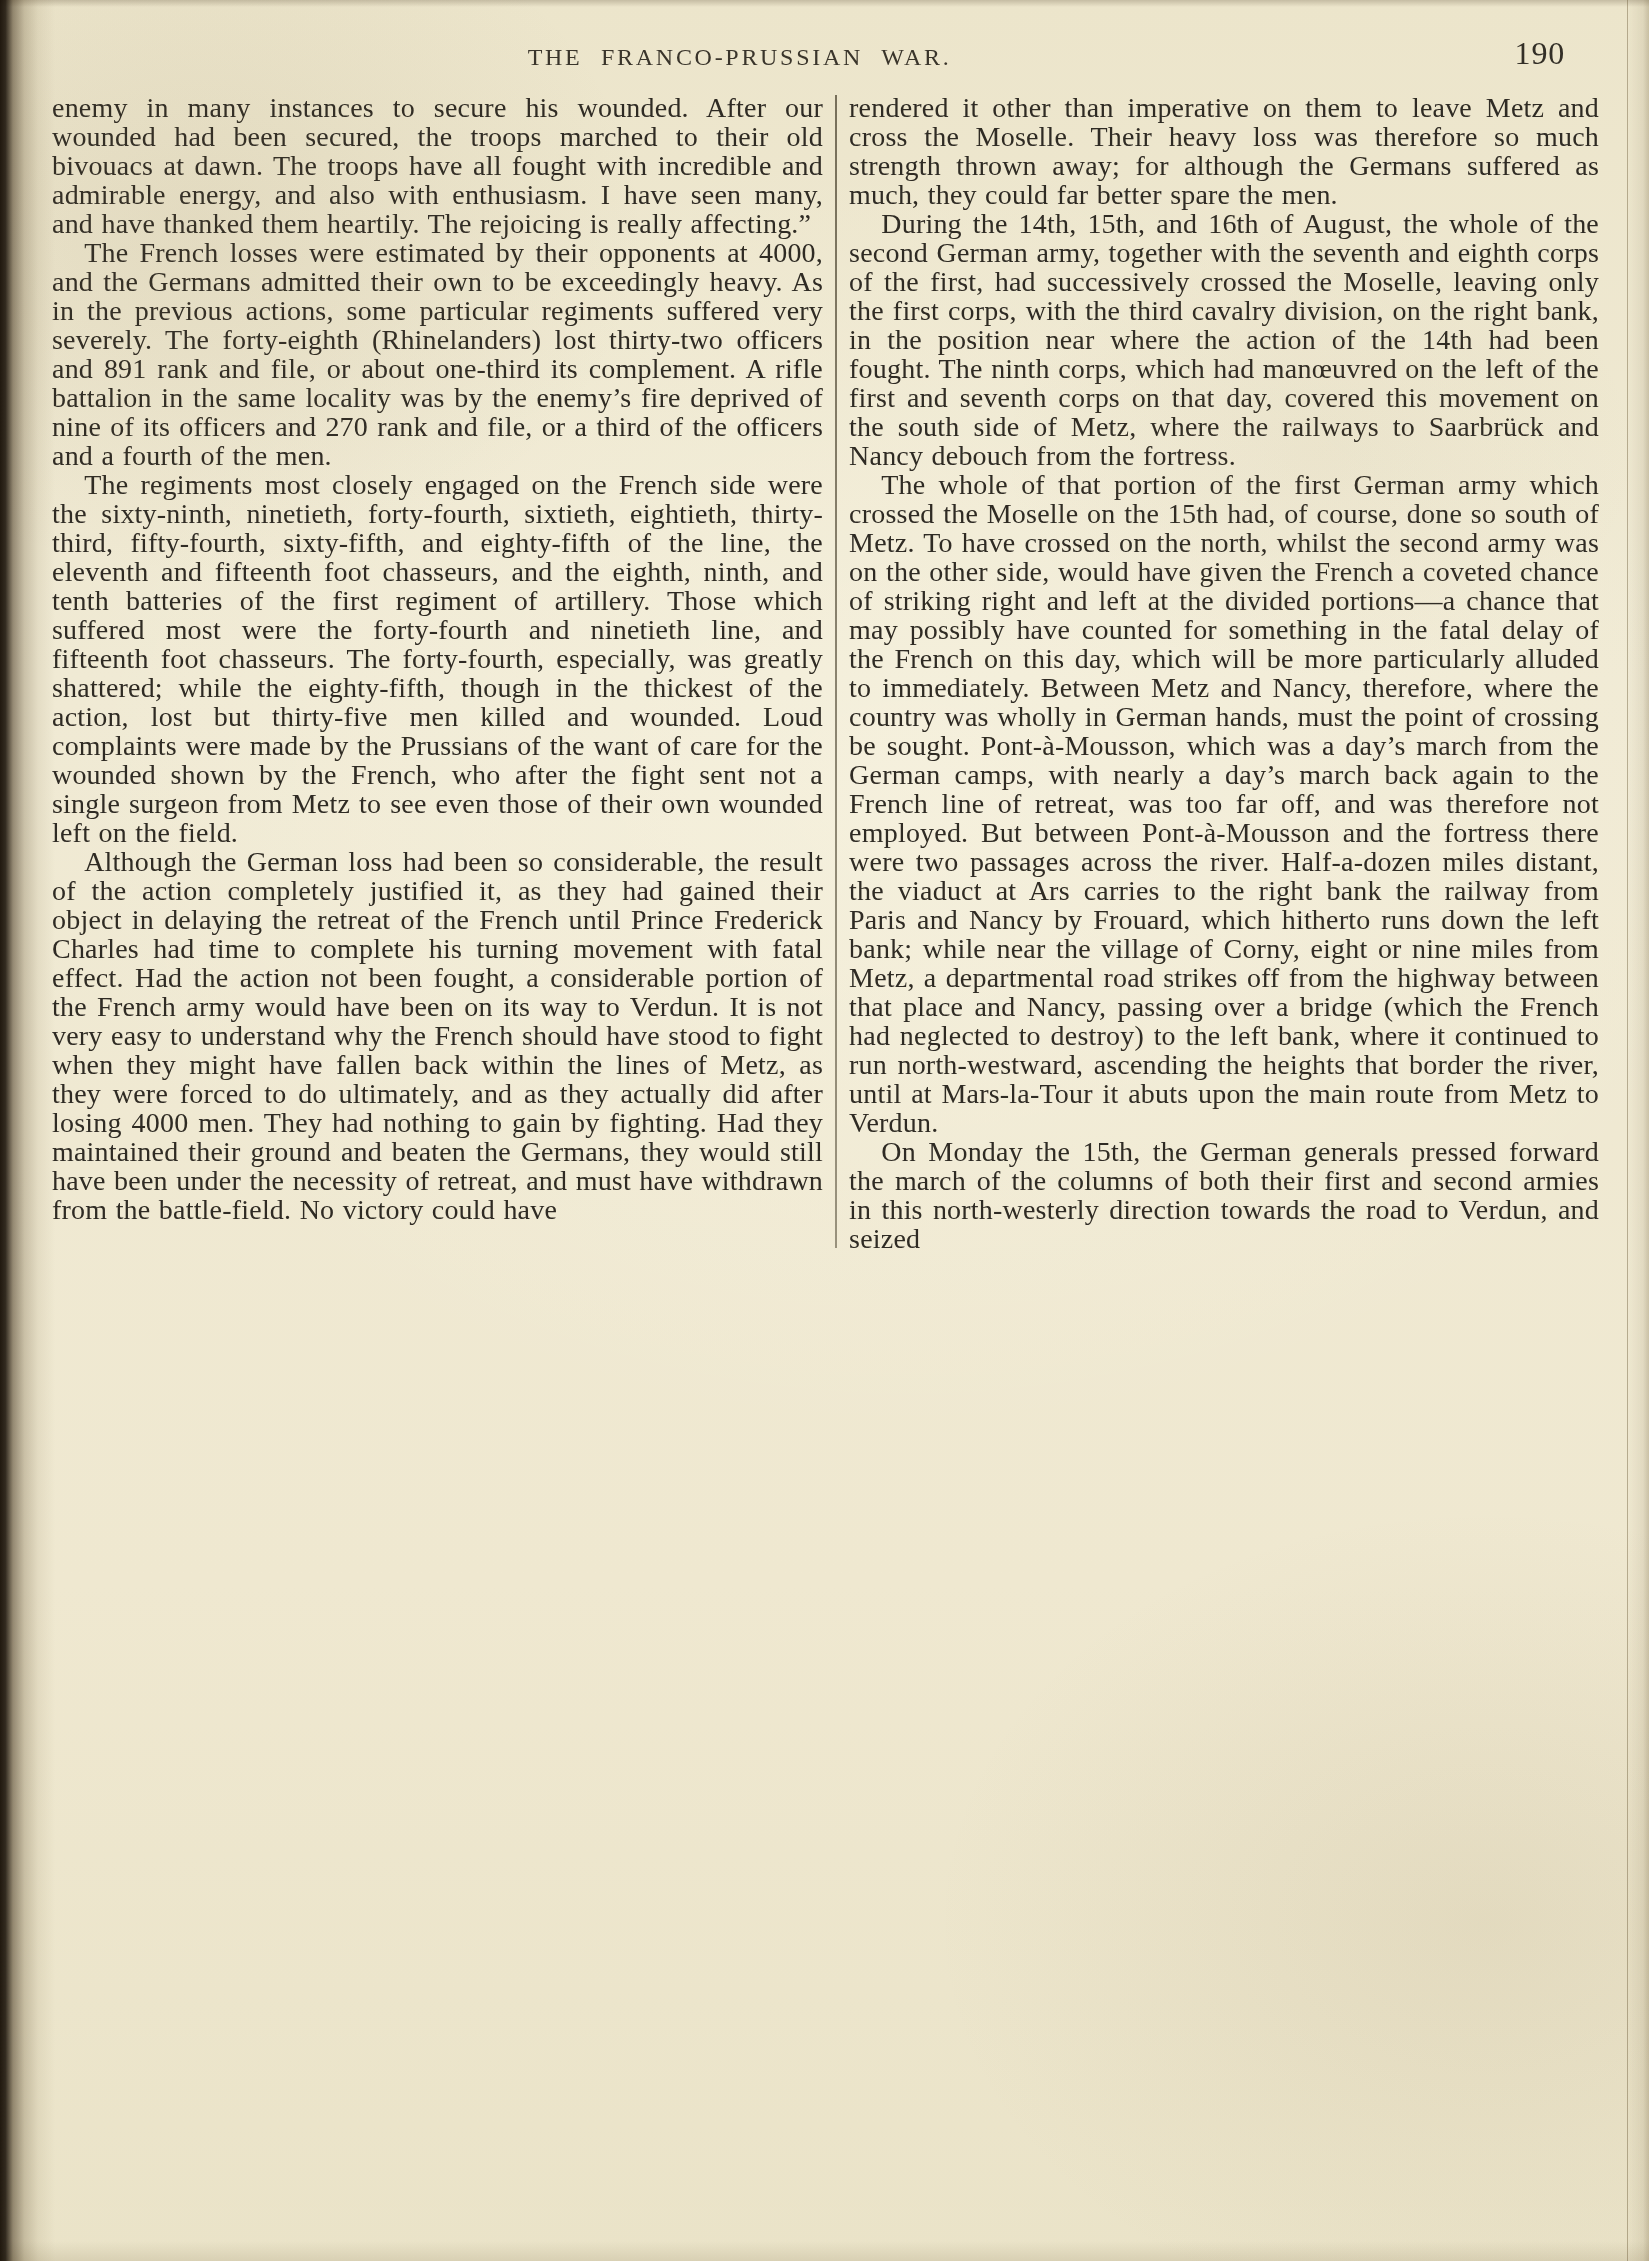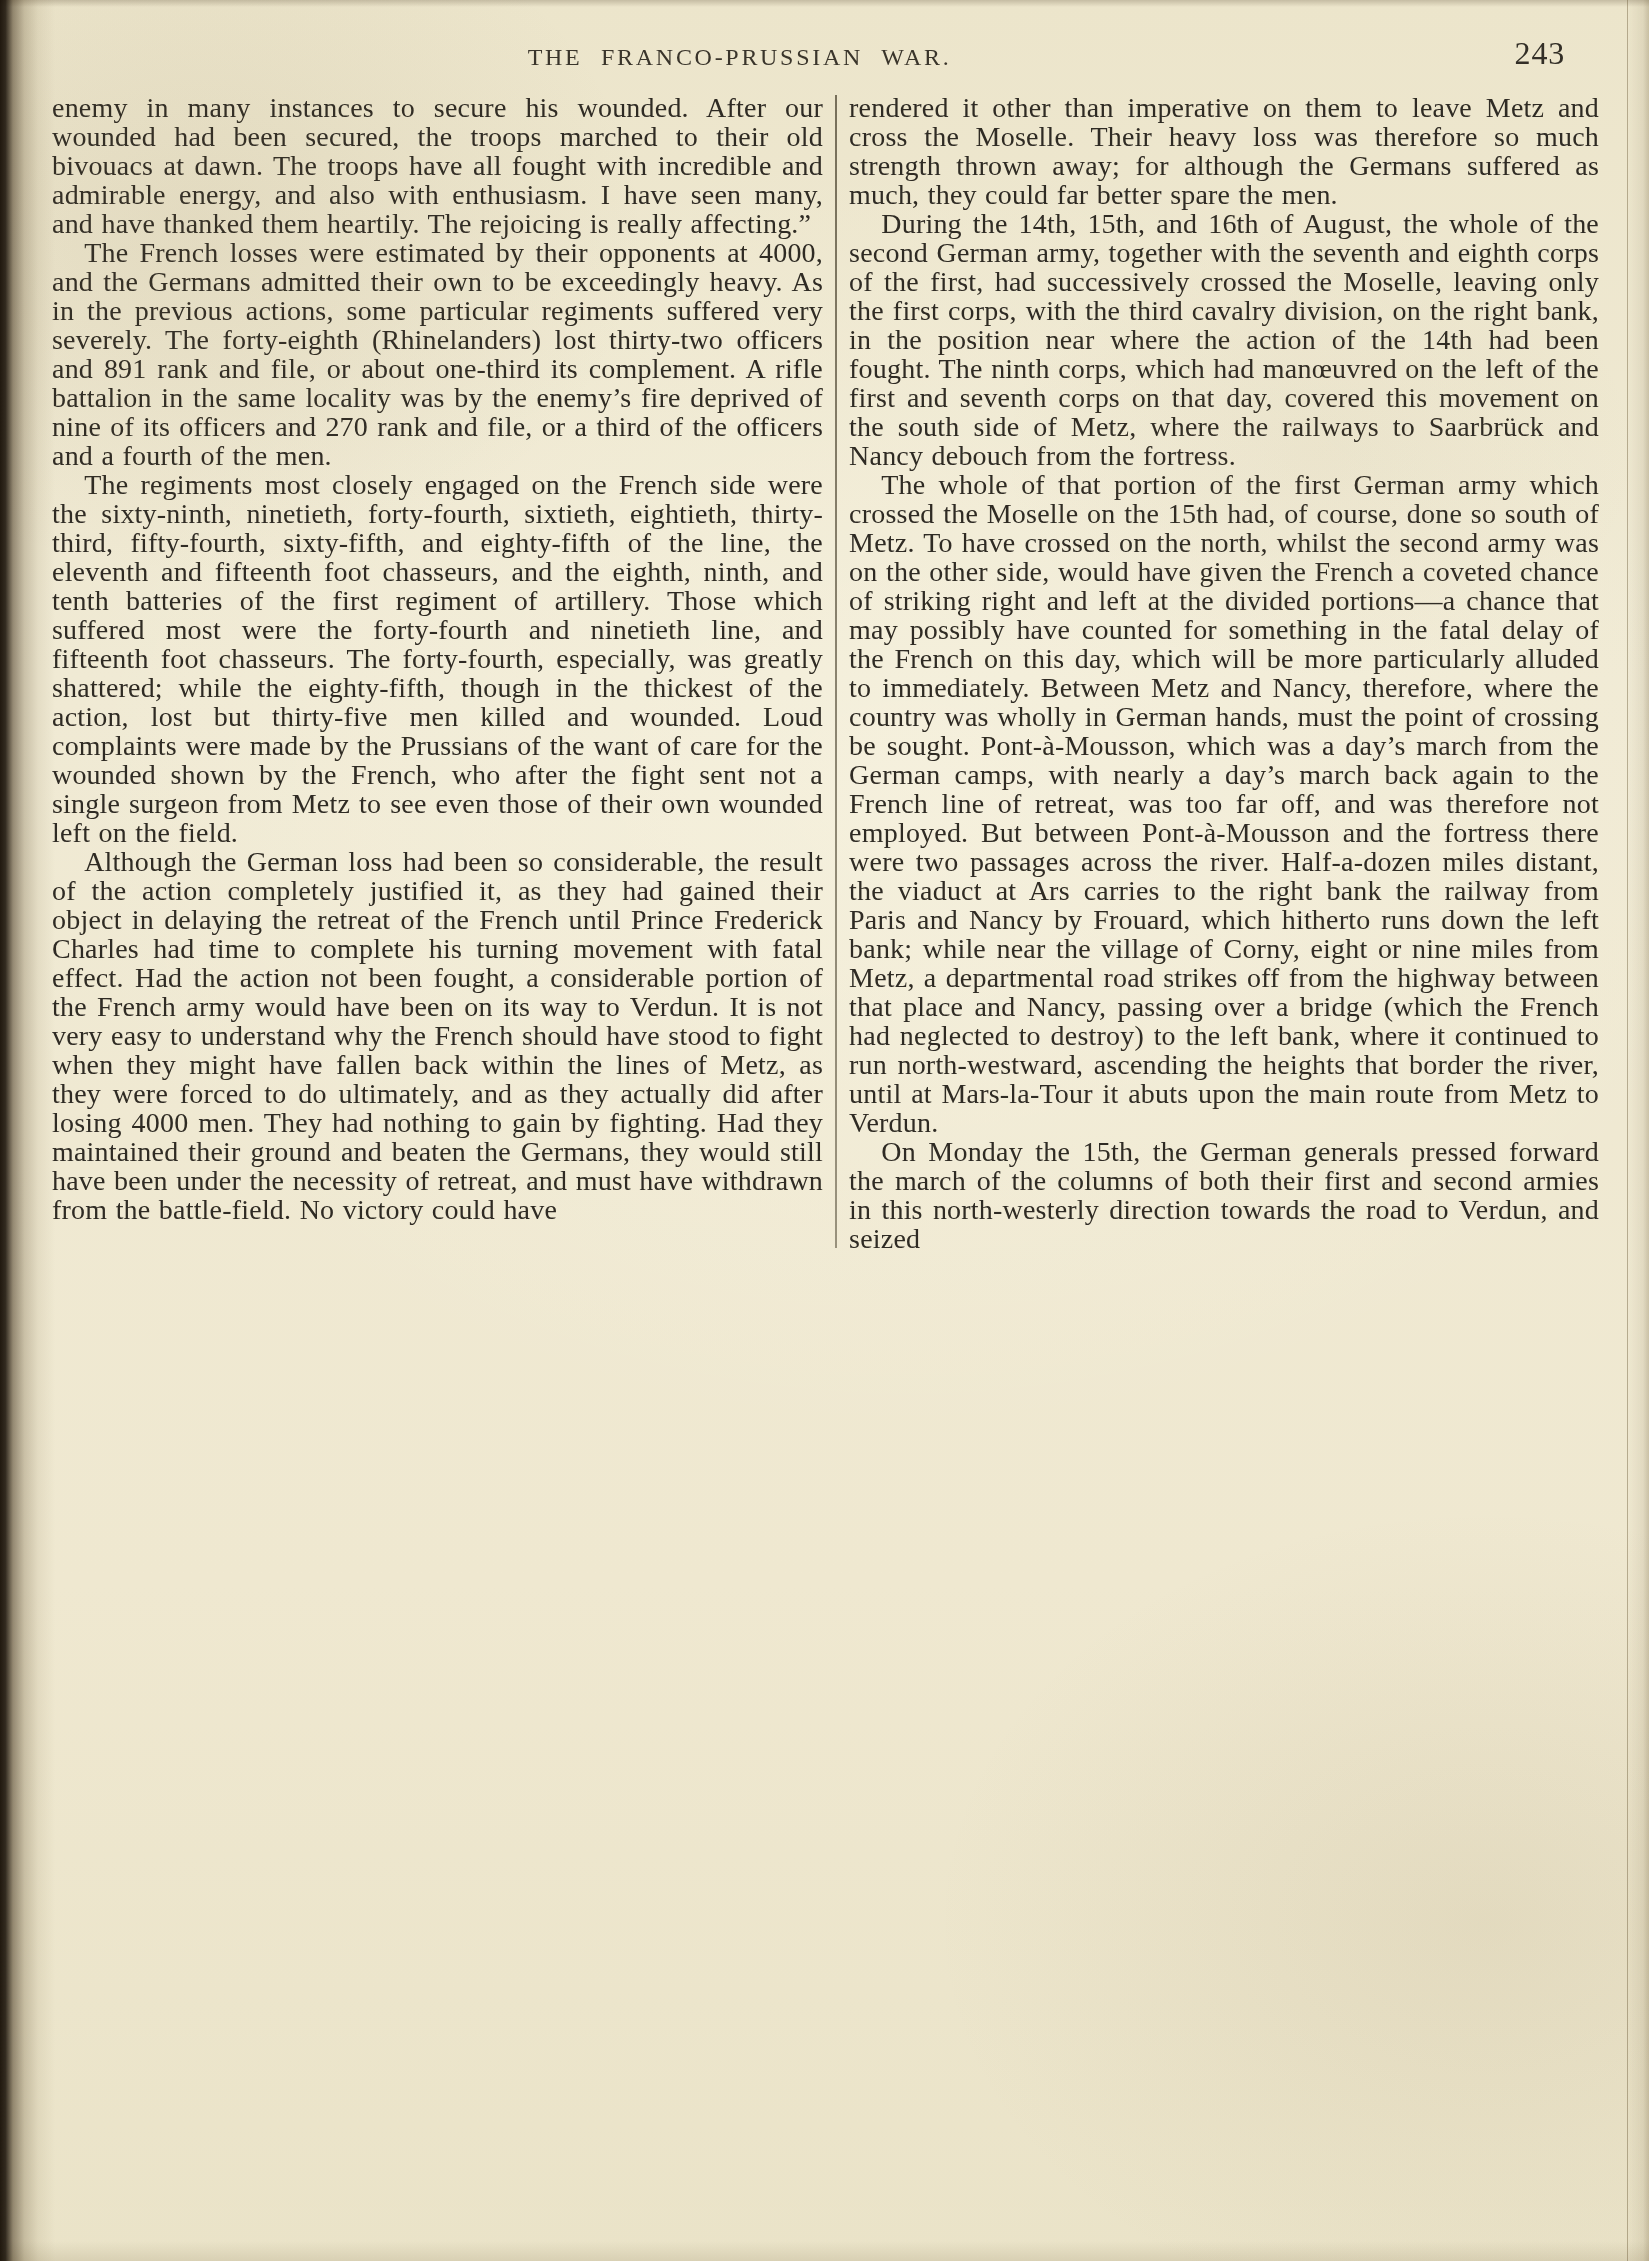--- a/index.html
+++ b/index.html
@@ -122,21 +122,21 @@
   .para.indent { text-indent: 1.15em; }
   .para.continuation { text-indent: 0; }
 </style>
 </head>
 <body>
 
 <div class="page">
 
   <div class="header">
     <div class="running-title">THE FRANCO-PRUSSIAN WAR.</div>
-    <div class="page-number">243</div>
+    <div class="page-number">190</div>
   </div>
 
   <div class="columns">
 
     <section class="col col-left">
       <p class="para continuation">enemy in many instances to secure his wounded. After our wounded had been secured, the troops marched to their old bivouacs at dawn. The troops have all fought with incredible and admirable energy, and also with enthusiasm. I have seen many, and have thanked them heartily. The rejoicing is really affecting.”</p>
       <p class="para indent">The French losses were estimated by their opponents at 4000, and the Germans admitted their own to be exceedingly heavy. As in the previous actions, some particular regiments suffered very severely. The forty-eighth (Rhinelanders) lost thirty-two officers and 891 rank and file, or about one-third its complement. A rifle battalion in the same locality was by the enemy’s fire deprived of nine of its officers and 270 rank and file, or a third of the officers and a fourth of the men.</p>
       <p class="para indent">The regiments most closely engaged on the French side were the sixty-ninth, ninetieth, forty-fourth, sixtieth, eightieth, thirty-third, fifty-fourth, sixty-fifth, and eighty-fifth of the line, the eleventh and fifteenth foot chasseurs, and the eighth, ninth, and tenth batteries of the first regiment of artillery. Those which suffered most were the forty-fourth and ninetieth line, and fifteenth foot chasseurs. The forty-fourth, especially, was greatly shattered; while the eighty-fifth, though in the thickest of the action, lost but thirty-five men killed and wounded. Loud complaints were made by the Prussians of the want of care for the wounded shown by the French, who after the fight sent not a single surgeon from Metz to see even those of their own wounded left on the field.</p>
       <p class="para indent">Although the German loss had been so considerable, the result of the action completely justified it, as they had gained their object in delaying the retreat of the French until Prince Frederick Charles had time to complete his turning movement with fatal effect. Had the action not been fought, a considerable portion of the French army would have been on its way to Verdun. It is not very easy to understand why the French should have stood to fight when they might have fallen back within the lines of Metz, as they were forced to do ultimately, and as they actually did after losing 4000 men. They had nothing to gain by fighting. Had they maintained their ground and beaten the Germans, they would still have been under the necessity of retreat, and must have withdrawn from the battle-field. No victory could have</p>
     </section>

